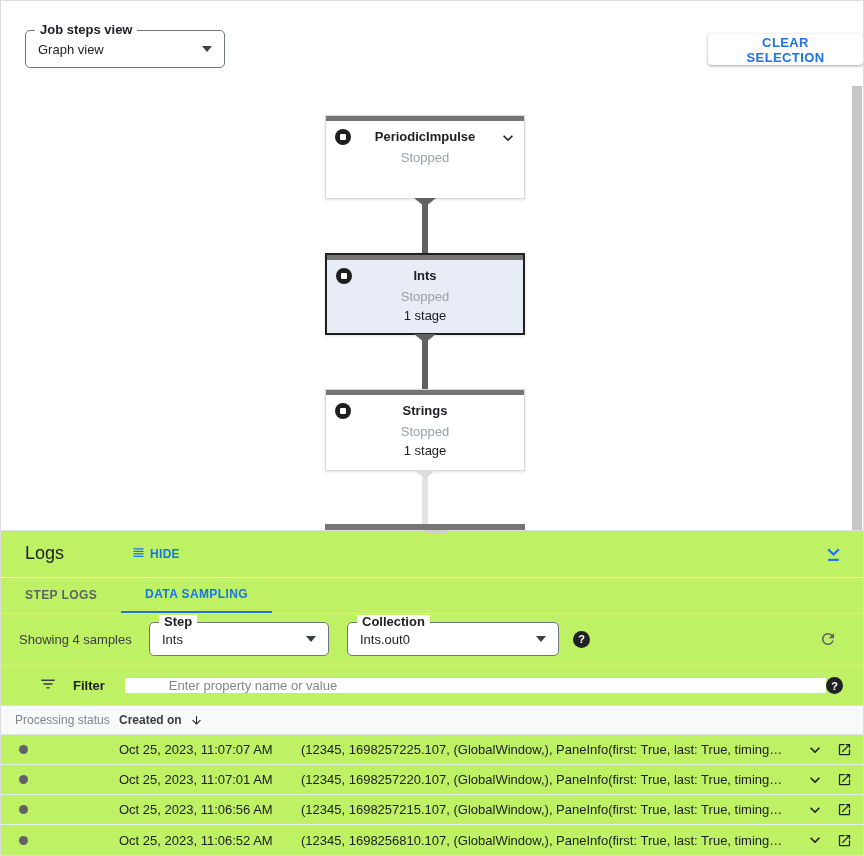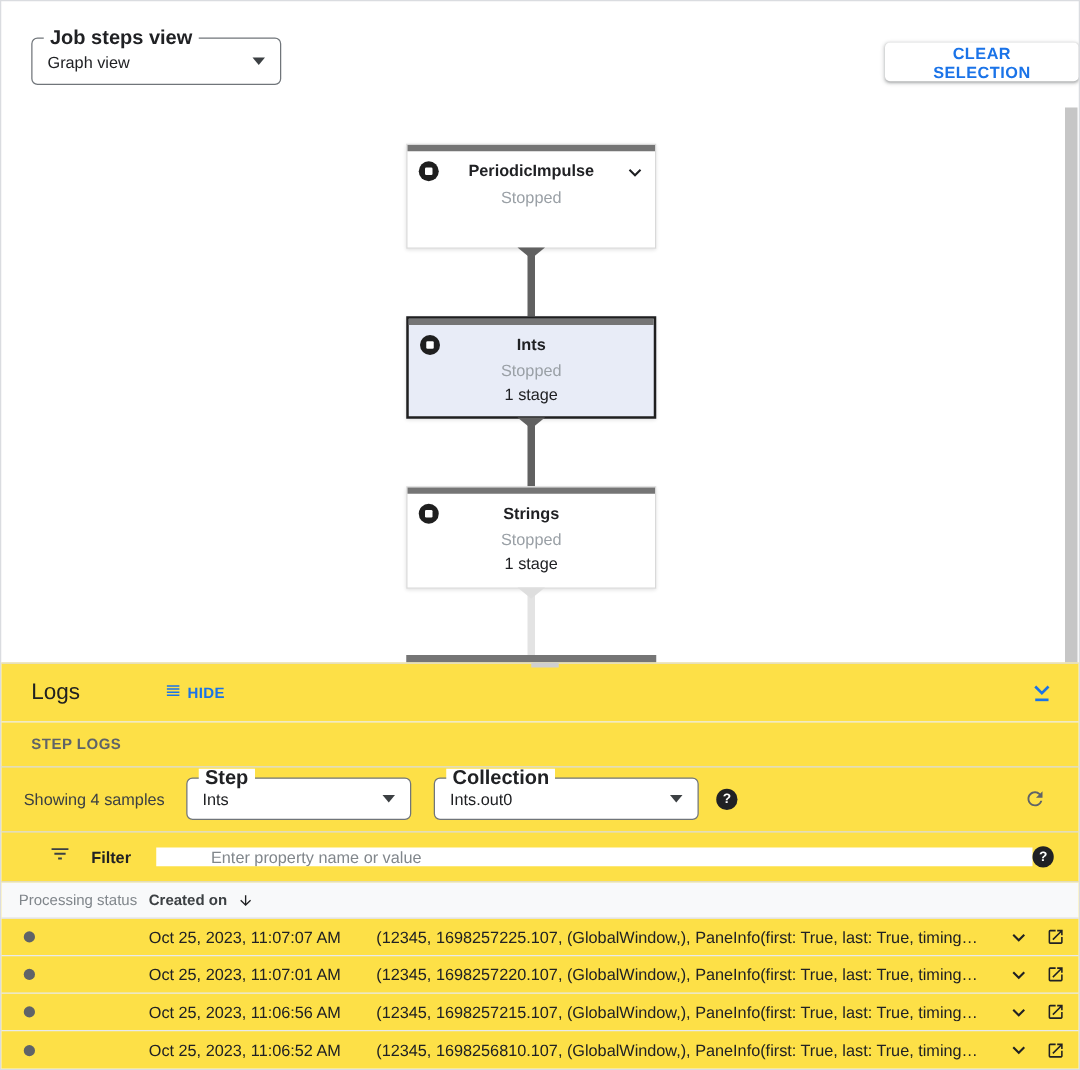--- a/index.html
+++ b/index.html
@@ -7,21 +7,21 @@
   #app {
     position:relative; width:864px; height:856px;
     border:1px solid #dadce0; background:#fff; overflow:hidden;
     font-family:"Liberation Sans", sans-serif; color:#202124;
   }
 
   
   .mat-select { border:1px solid #70757a; border-radius:5px; background:#fff; position:relative; }
   .mat-select .lbl {
     position:absolute; top:-8px; left:9px; padding:0 5px; background:#fff;
-    font-size:16px; font-weight:bold; color:#202124; line-height:1; white-space:nowrap;
+    font-size:13px; font-weight:bold; color:#202124; line-height:1; white-space:nowrap;
   }
   .mat-select .val { height:100%; display:flex; align-items:center; padding-left:12px; font-size:13px; color:#202124; }
   .caret { position:absolute; right:12px; top:50%; margin-top:-3px; width:0; height:0;
     border-left:5px solid transparent; border-right:5px solid transparent; border-top:6px solid #3c4043; }
 
   .job-select { position:absolute; left:24px; top:29px; width:200px; height:38px; }
 
   .clear-btn {
     position:absolute; left:707px; top:33px; height:31px; padding:0 16px;
     background:#fff; border:none; border-radius:4px; cursor:pointer;
@@ -46,21 +46,21 @@
 
   .edge { position:absolute; left:421px; width:6px; background:#616161; z-index:1; }
   .edge.light { background:#e3e3e3; }
   .port-tri { position:absolute; left:413px; width:0; height:0; z-index:3;
     border-left:11px solid transparent; border-right:11px solid transparent; border-top:9px solid #616161; }
   .port-tri.light { border-top-color:#dedede; }
   .node4-bar { position:absolute; left:324px; top:523px; width:200px; height:6px; background:#757575; z-index:1; }
   .h-scroll-bit { position:absolute; left:424px; top:529px; width:22px; height:4px; background:#cfcfcf; z-index:6; }
 
   
-  .logs-panel { position:absolute; left:0; right:0; top:529px; bottom:0; background:#fde047;
+  .logs-panel { position:absolute; left:0; right:0; top:529px; bottom:0; background:#bef264;
     border-top:1px solid #e0e0e0; display:flex; flex-direction:column; z-index:5; }
 
   .logs-header { height:47px; display:flex; align-items:center; padding:0 19px 0 24px; border-bottom:1px solid #ededed; }
   .logs-title { font-size:18px; color:#212121; }
   .hide-btn { margin-left:67px; display:flex; align-items:center; gap:4px; border:none; background:none; cursor:pointer;
     color:#1a73e8; font-family:inherit; font-size:12px; font-weight:bold; letter-spacing:.3px; }
   .header-spacer { flex:1; }
   .collapse-btn { border:none; background:none; cursor:pointer; padding:2px; display:flex; }
 
   .tabs { height:36px; display:flex; align-items:stretch; padding-left:24px; border-bottom:1px solid #dadce0; }
@@ -175,20 +175,21 @@
       <button class="collapse-btn">
         <svg width="17" height="17" viewBox="0 0 16 16">
           <path d="M3 4l5 5 5-5" fill="none" stroke="#1a73e8" stroke-width="2"></path>
           <rect x="3" y="13" width="10" height="2" fill="#1a73e8"></rect>
         </svg>
       </button>
     </div>
 
     <div class="tabs">
       <button class="tab">STEP LOGS</button>
+      <button class="tab active">DATA SAMPLING</button>
     </div>
 
     <div class="sampling-row">
       <span class="summary">Showing 4 samples</span>
       <div class="mat-select step-select">
         <span class="lbl">Step</span>
         <span class="val">Ints</span>
         <span class="caret"></span>
       </div>
       <div class="mat-select collection-select">

